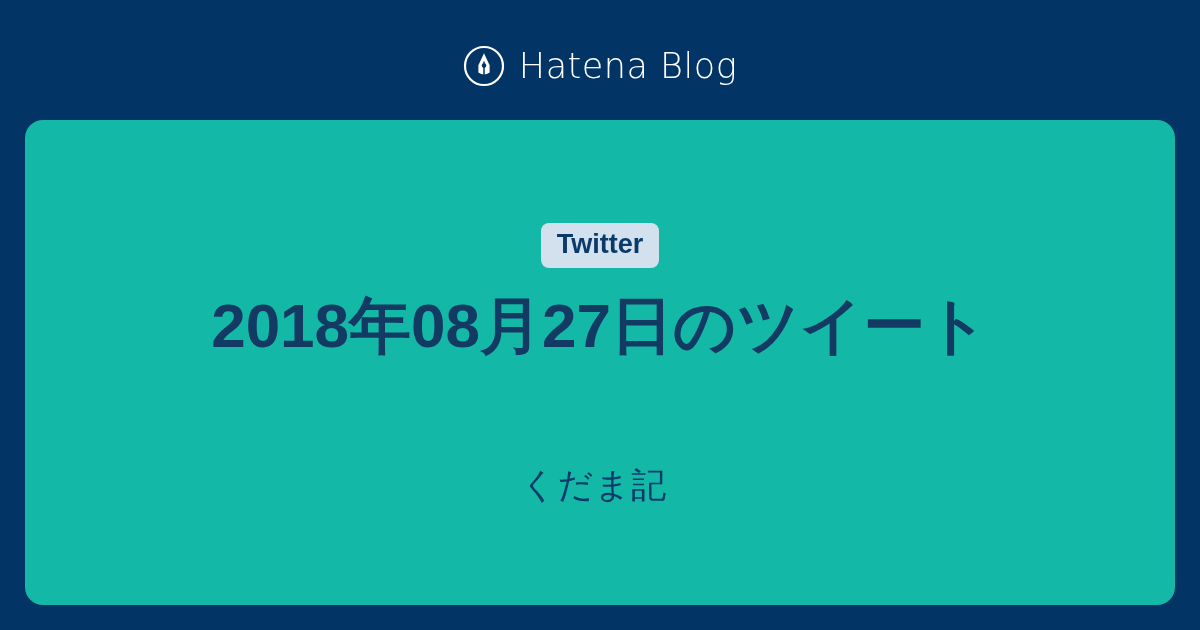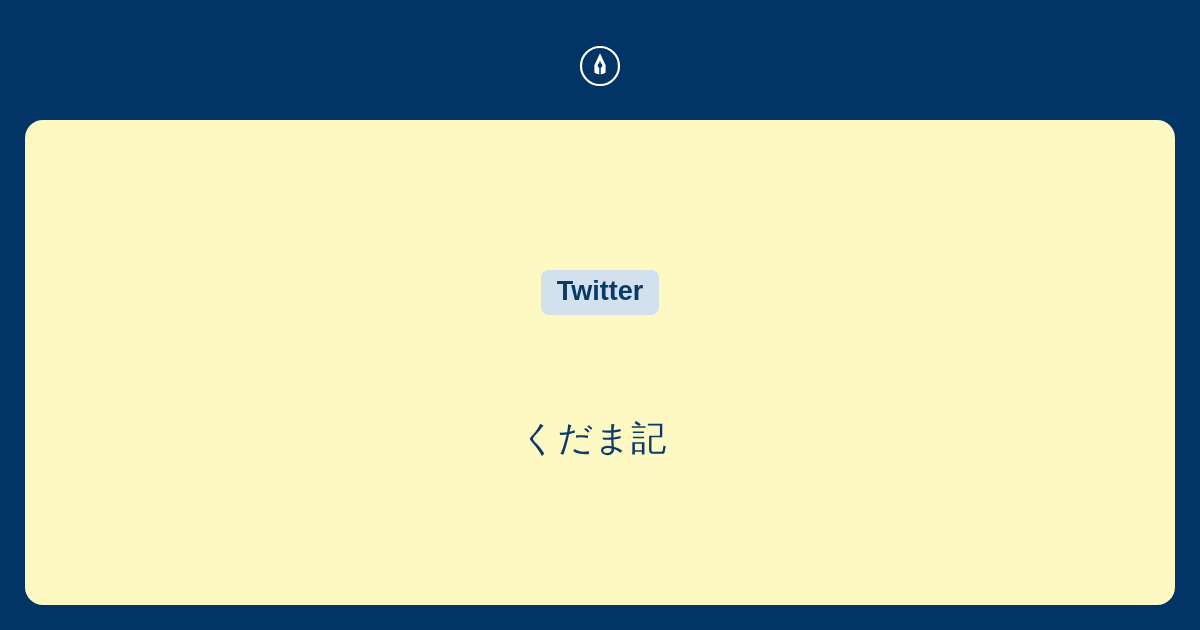--- a/index.html
+++ b/index.html
@@ -50,21 +50,21 @@
     font-family: "DejaVu Sans", "Liberation Sans", sans-serif;
   }
 
   
   .card {
     position: absolute;
     left: 25px;
     top: 120px;
     width: 1150px;
     height: 485px;
-    background: #fef9c3;
+    background: #14b8a6;
     border-radius: 18px;
     box-sizing: border-box;
     display: flex;
     flex-direction: column;
     align-items: center;
     justify-content: center;
   }
 
   .card-inner {
     width: 100%;
@@ -124,28 +124,30 @@
 
   <div class="brand">
     <span class="brand-logo-wrap">
       <svg class="brand-logo" viewBox="0 0 42 42" xmlns="http://www.w3.org/2000/svg">
         <circle cx="21" cy="21" r="19" fill="none" stroke="#ffffff" stroke-width="2.2"></circle>
         <path d="M21 8.2 L26.6 20.2 L26.6 27.4 Q21 31.6 15.4 27.4 L15.4 20.2 Z" fill="#ffffff"></path>
         <path d="M21 16.6 L21 29.9" stroke="#023465" stroke-width="1.5" fill="none"></path>
         <circle cx="21" cy="20.6" r="2.3" fill="#023465"></circle>
       </svg>
     </span>
+    <span class="brand-name">Hatena Blog</span>
   </div>
 
   <div class="card">
     <div class="card-inner">
 
       <div class="badge-row">
         <span class="badge">Twitter</span>
       </div>
 
+      <h1 class="entry-title">2018年08月27日のツイート</h1>
 
       <div class="blog-name">くだま記</div>
 
     </div>
   </div>
 
 </div>
 
 </body></html>

